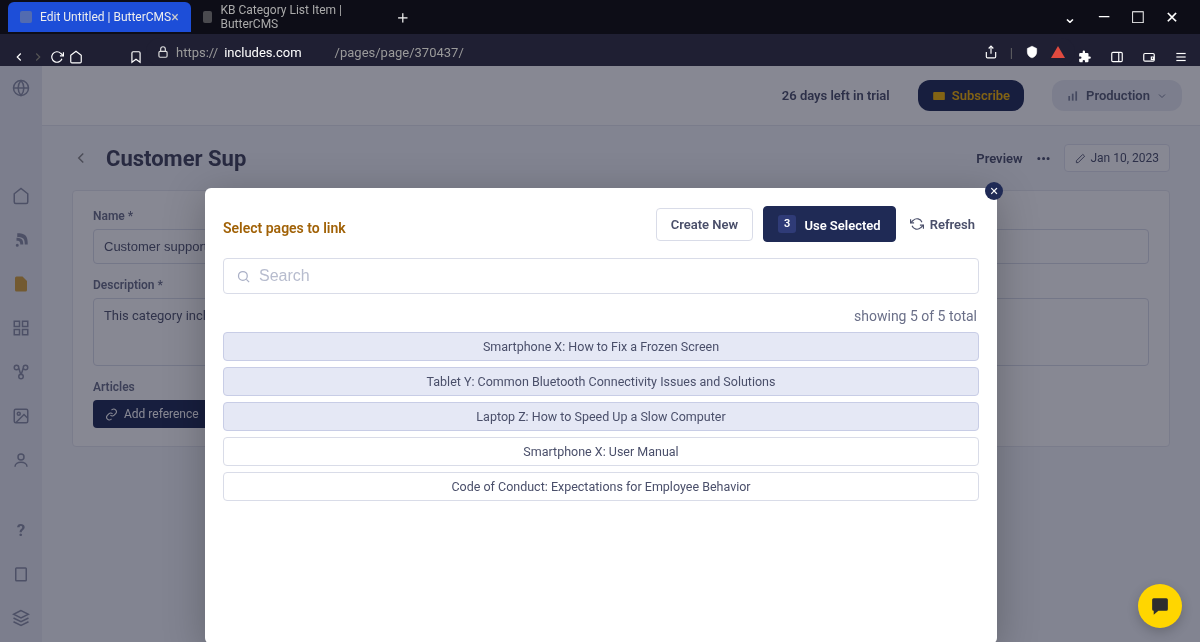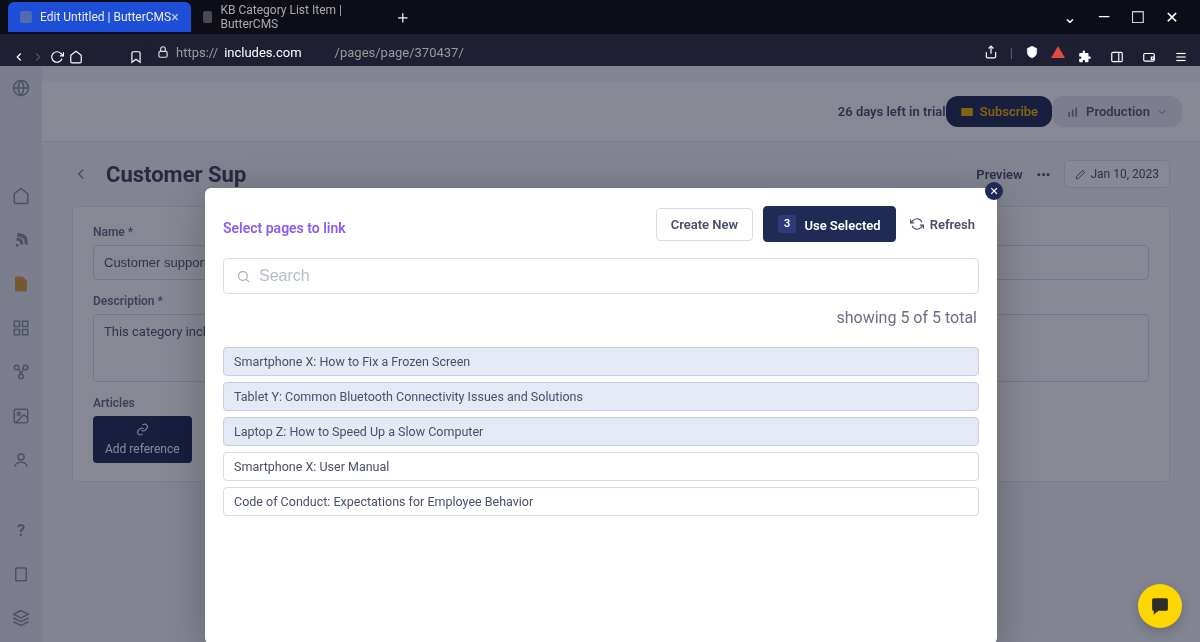--- a/index.html
+++ b/index.html
@@ -137,22 +137,21 @@
     flex-direction: column;
   }
   .app-topbar {
     height: 60px;
     background: #fff;
     border-bottom: 1px solid #e5e7ef;
     display: flex;
     align-items: center;
     justify-content: flex-end;
     padding: 0 18px;
-    gap: 0;
-    margin-top: 16px;
+    gap: 28px;
   }
   .trial-text { color: #4a4f6a; font-weight: 600; font-size: 13px;}
   .btn {
     display: inline-flex;
     align-items: center;
     border-radius: 12px;
     font-size: 13px;
     padding: 8px 14px;
     font-weight: 600;
     cursor: pointer;
@@ -227,21 +226,20 @@
   }
   .add-ref {
     background: #1f2a55;
     color: #fff;
     border-radius: 4px;
     padding: 7px 12px;
     font-size: 12px;
     display:inline-flex;
     gap:6px;
     align-items:center;
-    flex-direction:column;
   }
   
   .overlay {
     position: absolute;
     inset: 0;
     background: rgba(15,18,40,0.5);
     z-index: 10;
   }
   
   .modal {
@@ -265,21 +263,21 @@
     border-radius: 50%;
     color: #fff;
     display:flex; align-items:center; justify-content:center;
     font-size: 11px;
   }
   .modal-header {
     display: flex;
     align-items: center;
     gap: 10px;
   }
-  .modal-title { font-size: 14px; font-weight: 600; color: #8b5cf6; margin-right:auto;margin-top:8px;}
+  .modal-title { font-size: 14px; font-weight: 600; color: #a16207; margin-right:auto;margin-top:8px;}
   .mh-btn {
     border: 1px solid #d9dce8;
     border-radius: 4px;
     padding: 8px 14px;
     font-size: 13px;
     font-weight: 600;
     color: #4a4f6a;
     background: #fff;
     display:flex; align-items:flex-end; gap:8px;
   }
@@ -316,36 +314,37 @@
   .search-wrap input {
     flex: 1;
     border: none;
     outline: none;
     font-size: 16px;
     color: #50546e;
   }
   .search-wrap input::placeholder { color: #b7bcce; }
   .count-text {
     text-align: right;
-    font-size: 16px;
+    font-size: 14px;
     color: #6a6f88;
-    margin: 14px 2px 20px;
+    margin: 14px 2px 8px;
   }
   .row-list {
     display: flex;
     flex-direction: column;
     gap: 6px;
   }
   .row {
     border: 1px solid #d9dce8;
     border-radius: 4px;
     padding: 6px 10px;
     font-size: 12.5px;
     color: #4a4f6a;
     background: #fff;
+    text-align: center;
   }
   .row.selected {
     background: #e5e8f5;
     border-color: #c8cde6;
   }
   
   .intercom {
     position: absolute;
     right: 18px; bottom: 14px;
     width: 44px; height: 44px;

